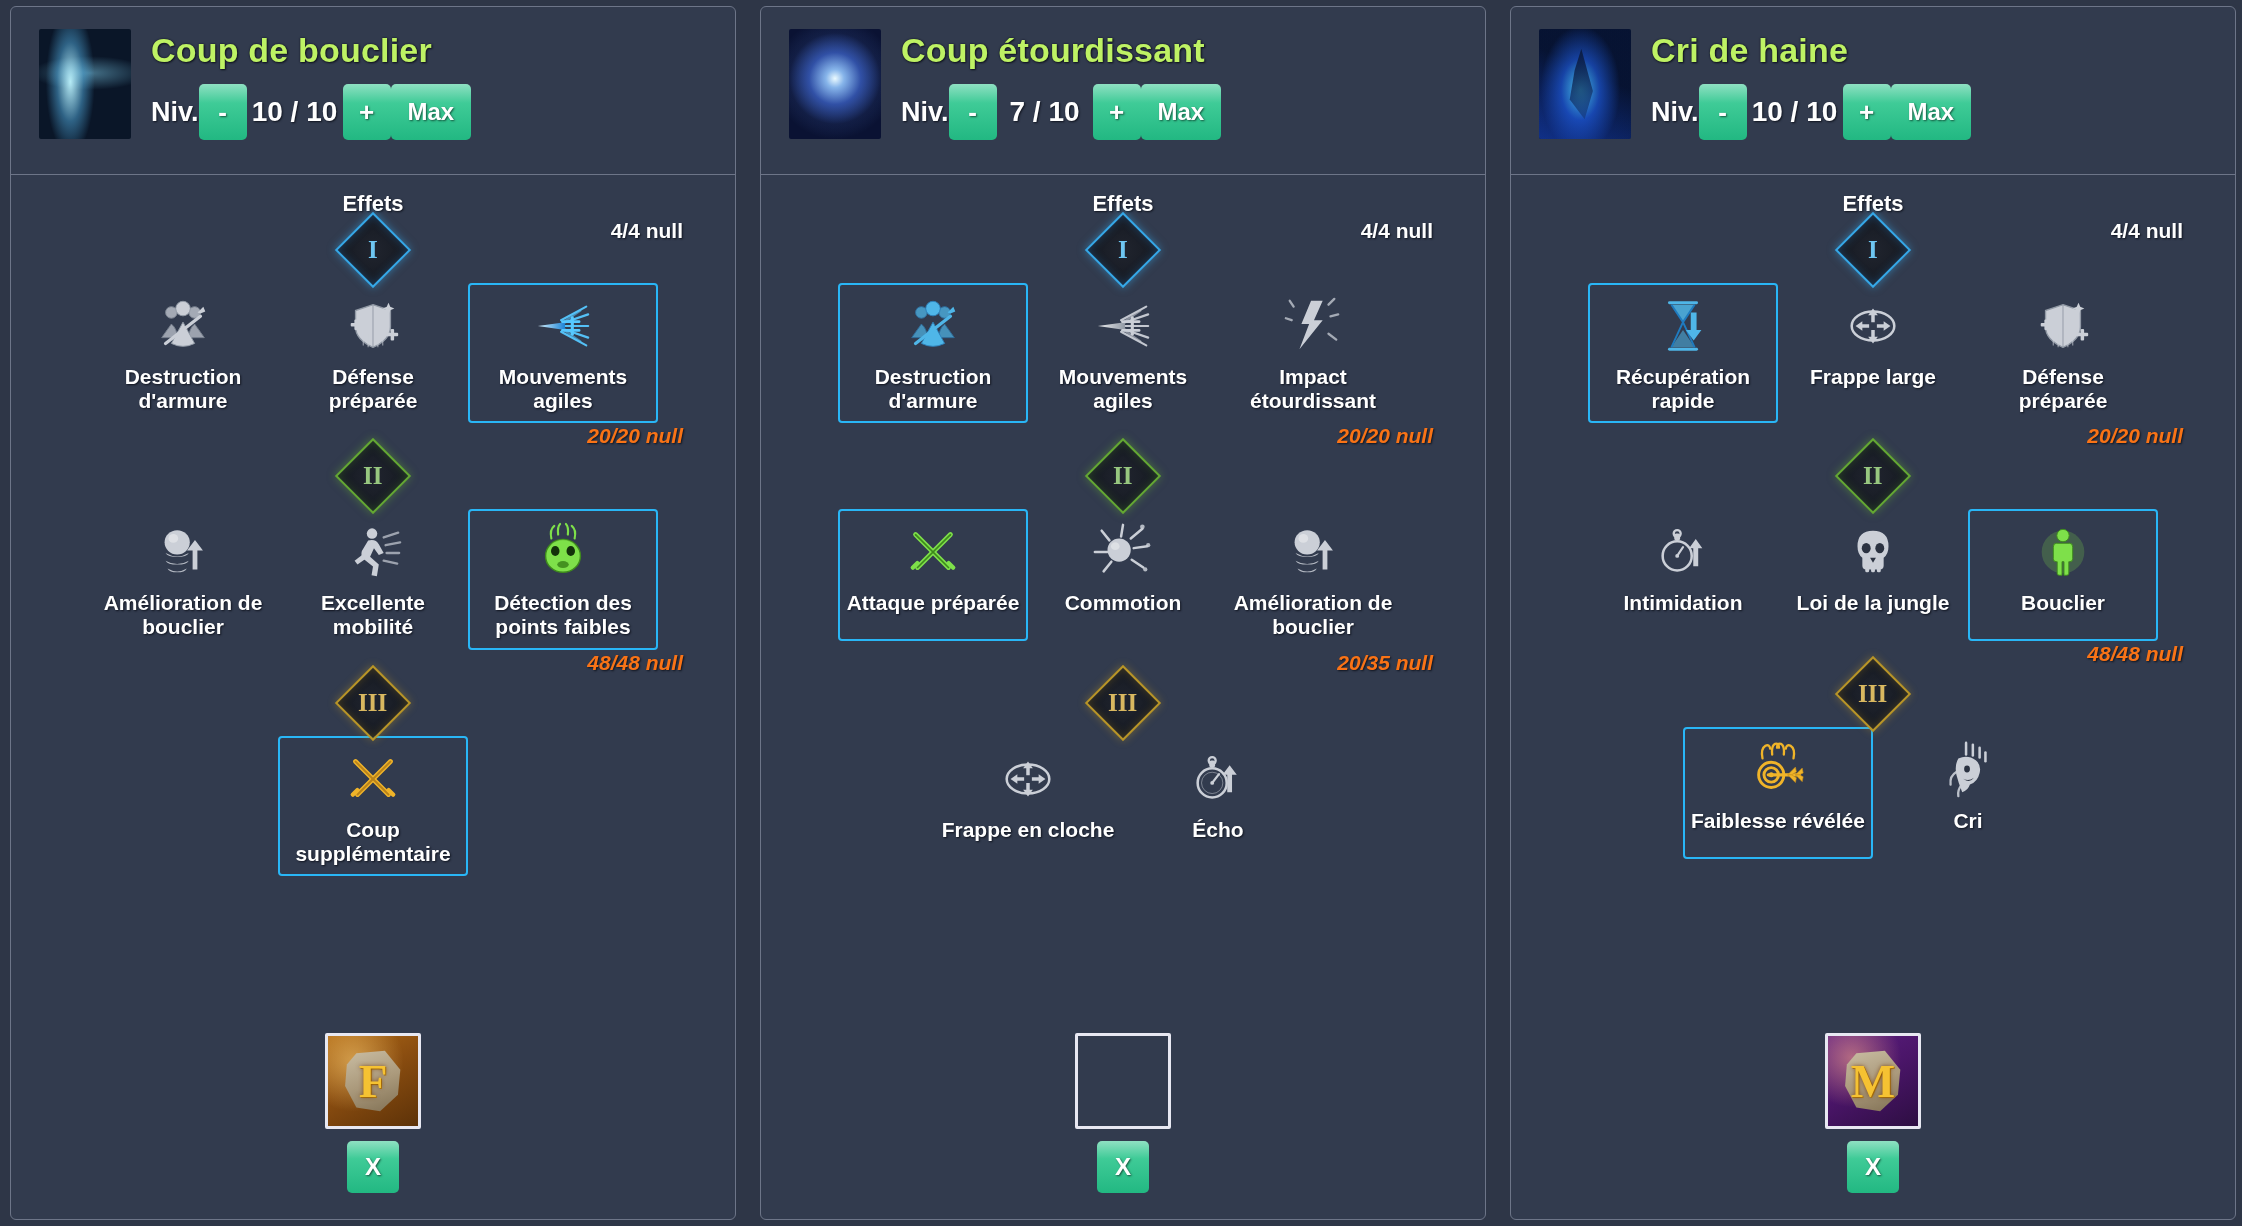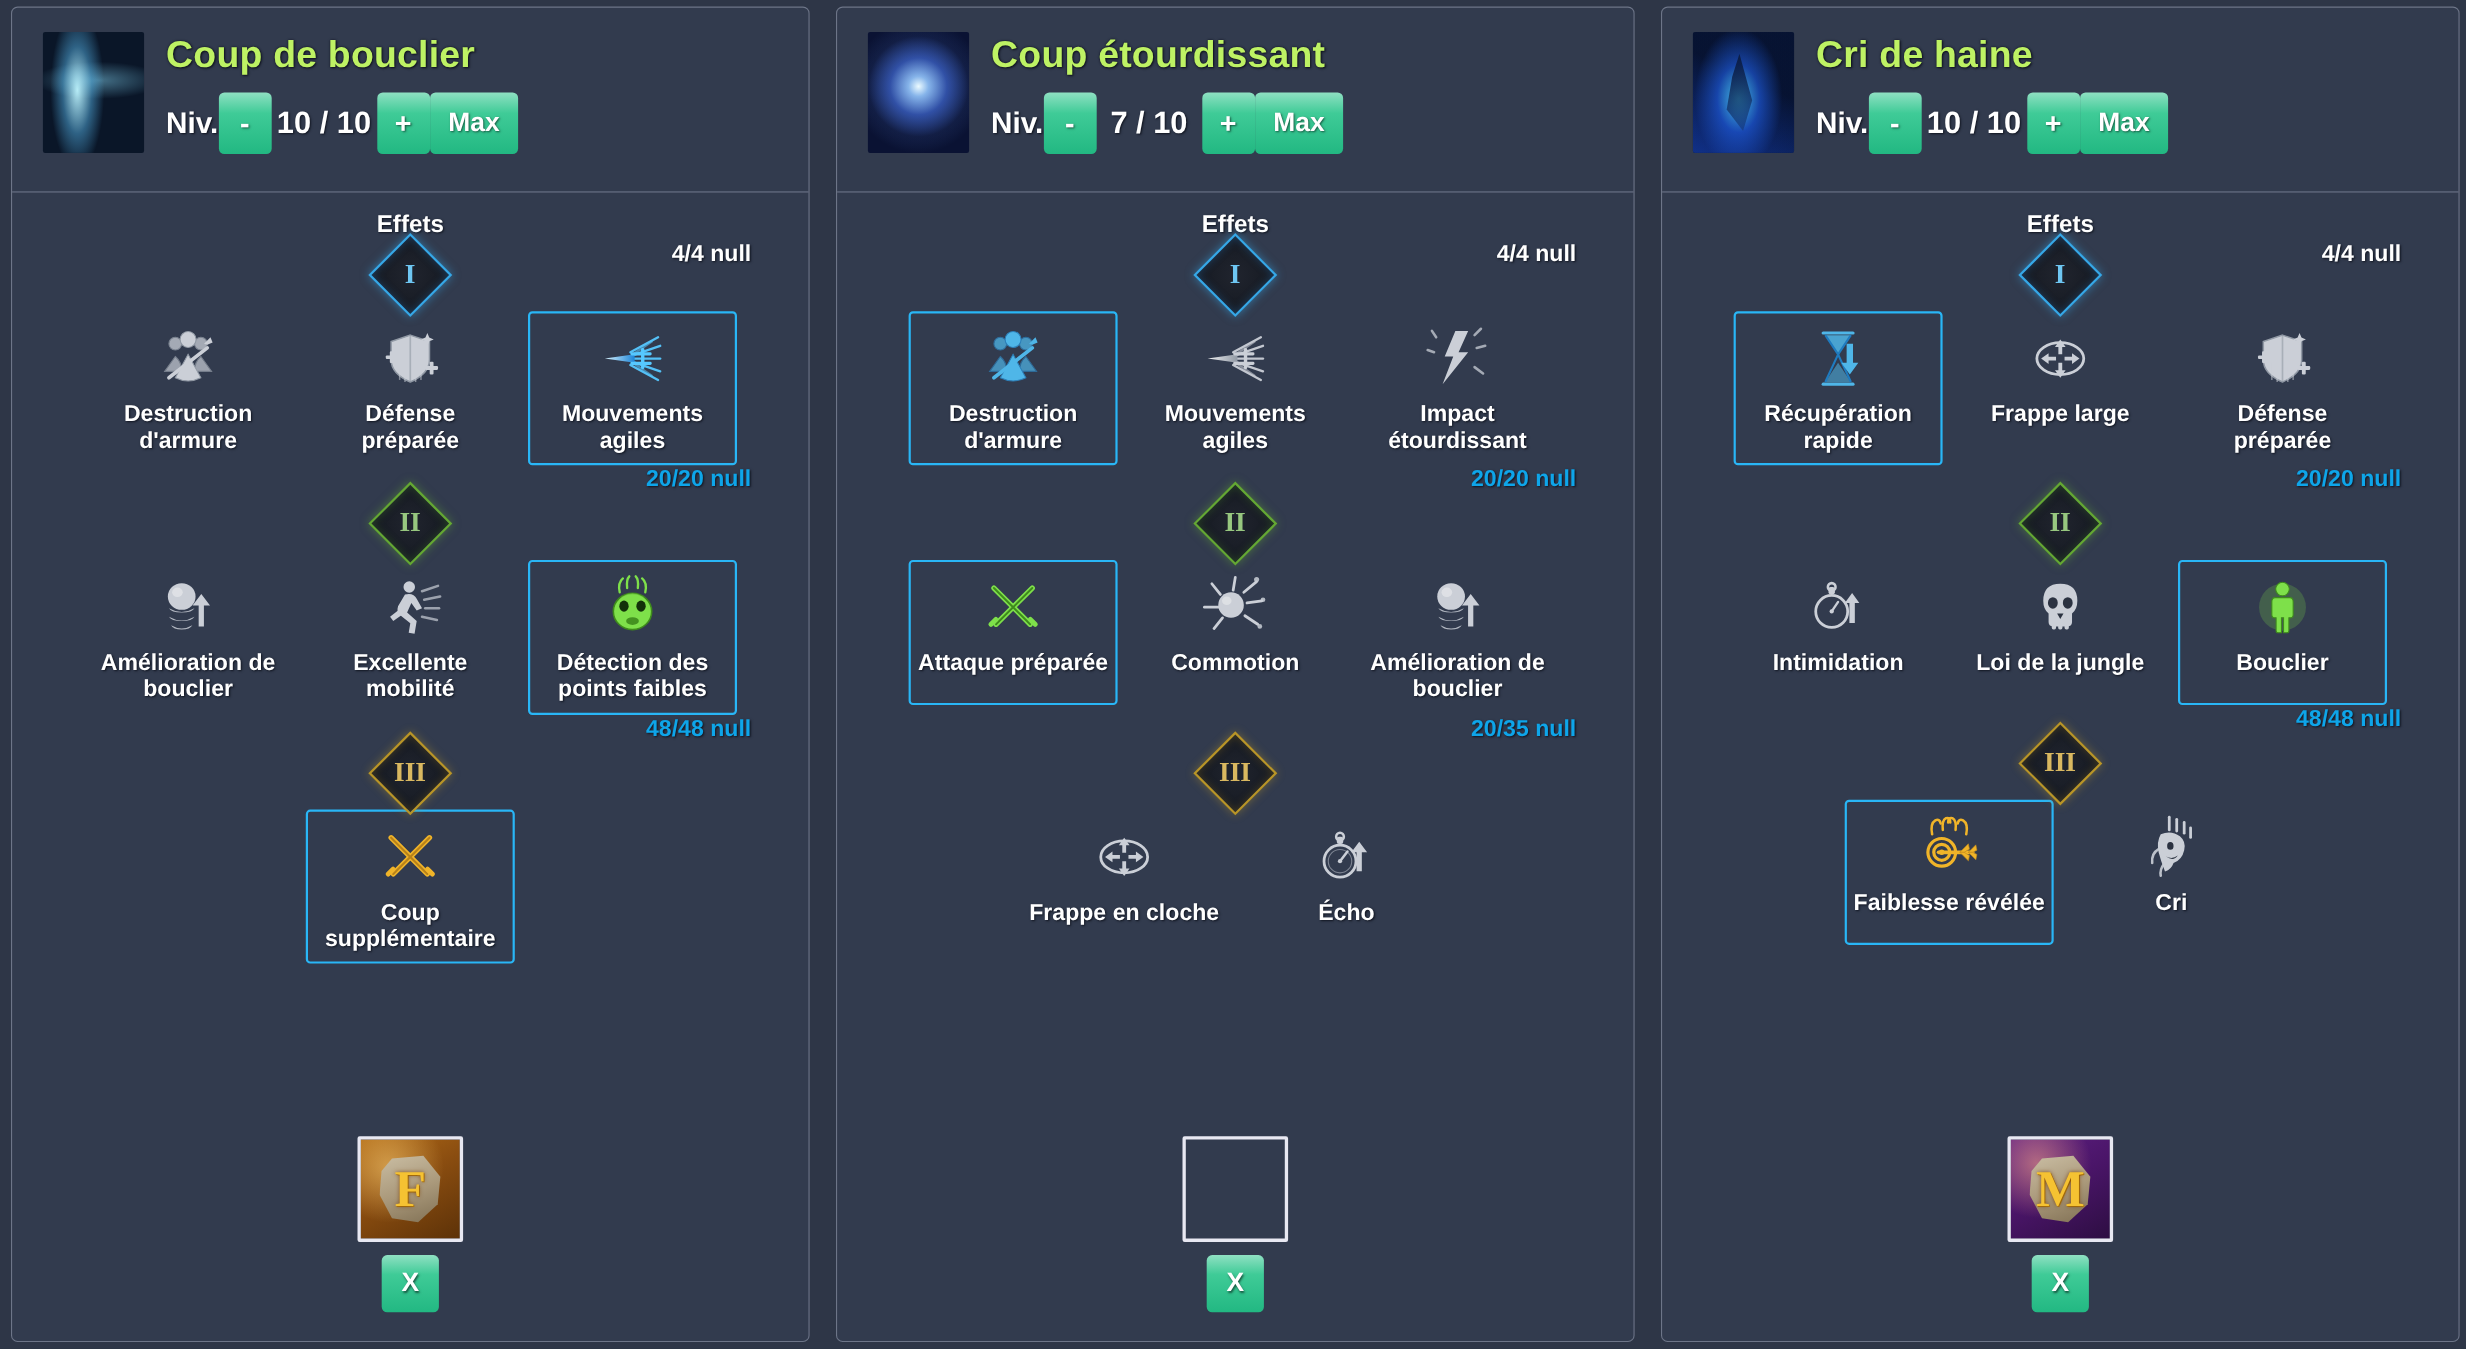--- a/index.html
+++ b/index.html
@@ -159,41 +159,42 @@
   .tier-1 span { color: #6ec6f2; }
   .tier-2 { border: 2px solid #64a832; box-shadow: 0 0 9px rgba(100,168,50,.5), inset 0 0 8px rgba(70,130,40,.4); }
   .tier-2 span { color: #97c77f; }
   .tier-3 { border: 2px solid #b99526; box-shadow: 0 0 9px rgba(185,149,38,.45), inset 0 0 8px rgba(140,110,30,.4); }
   .tier-3 span { color: #d9b860; }
 
   .counter {
     text-align: right;
     font-size: 21px;
     font-weight: bold;
-    color: #0ea5e9;
+    color: #f97316;
     text-shadow: 1px 1px 2px #10141f;
     padding-right: 52px;
     height: 26px;
     line-height: 26px;
+    font-style: italic;
   }
   .counter-top {
     position: absolute;
     right: 52px;
     top: 44px;
     font-size: 21px;
     font-weight: bold;
     color: #ffffff;
     text-shadow: 1px 1px 2px #10141f;
   }
 
   .node-row {
     display: flex;
     justify-content: center;
     align-items: flex-start;
-    gap: 12px;
+    gap: 0px;
     padding: 0 22px;
   }
   .node {
     width: 190px;
     min-height: 132px;
     padding: 10px 6px 8px 6px;
     display: flex;
     flex-direction: column;
     align-items: center;
     border: 2px solid transparent;

